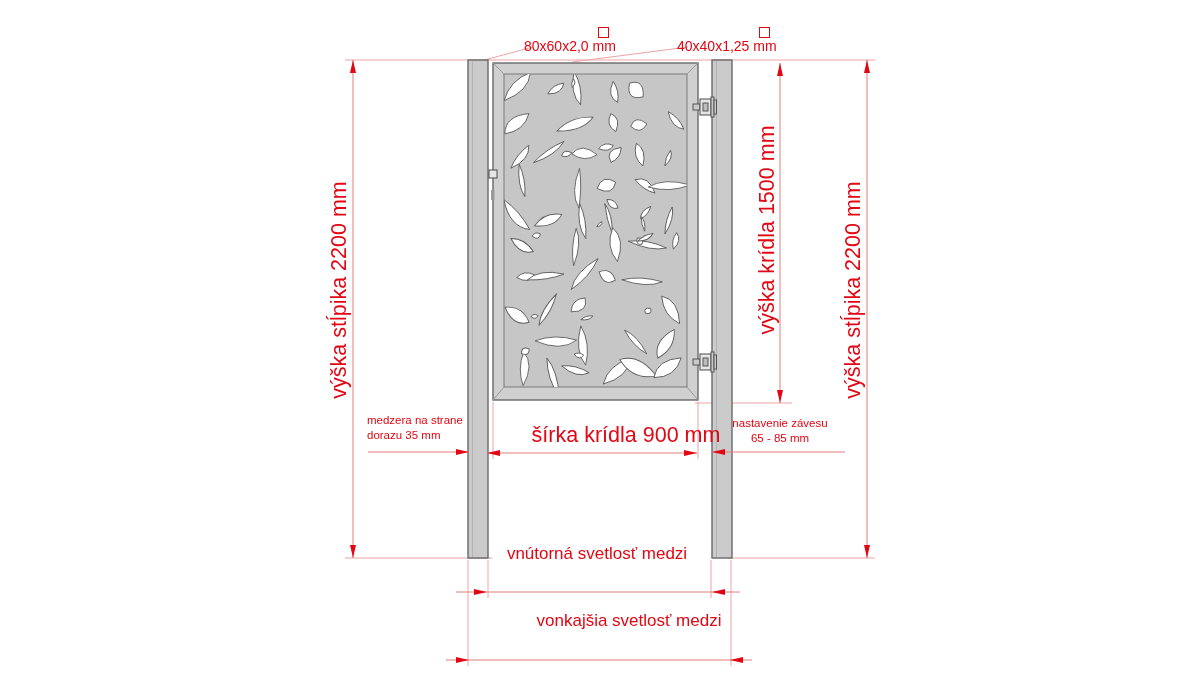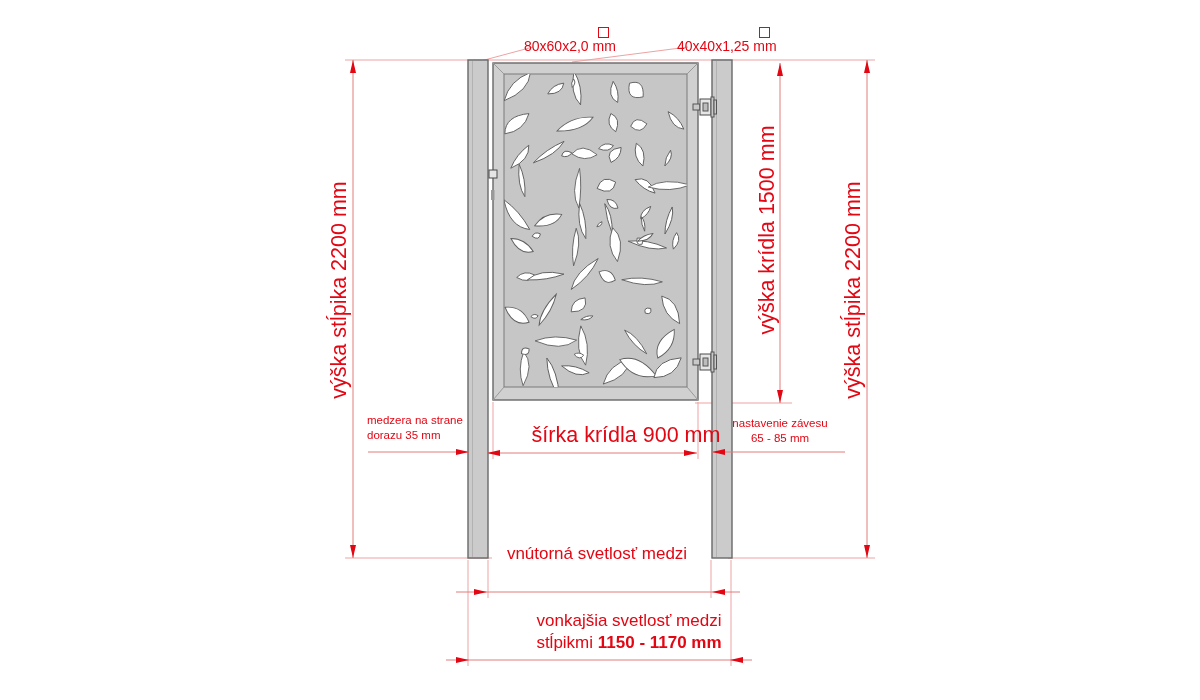--- a/index.html
+++ b/index.html
@@ -232,16 +232,15 @@
     <div>nastavenie závesu</div>
     <div>65 - 85 mm</div>
   </div>
 
   <div class="lbl lbl-mid" style="left:467px;top:543px;width:260px;">
     <div>vnútorná svetlosť medzi</div>
   </div>
 
   <div class="lbl lbl-mid" style="left:467px;top:610px;width:260px;margin-left:32px;">
     <div>vonkajšia svetlosť medzi</div>
-    <div><span>stĺpikmi </span><b>1150 - 1170 mm</b></div>
   </div>
 
 </div>
 
 </body></html>

